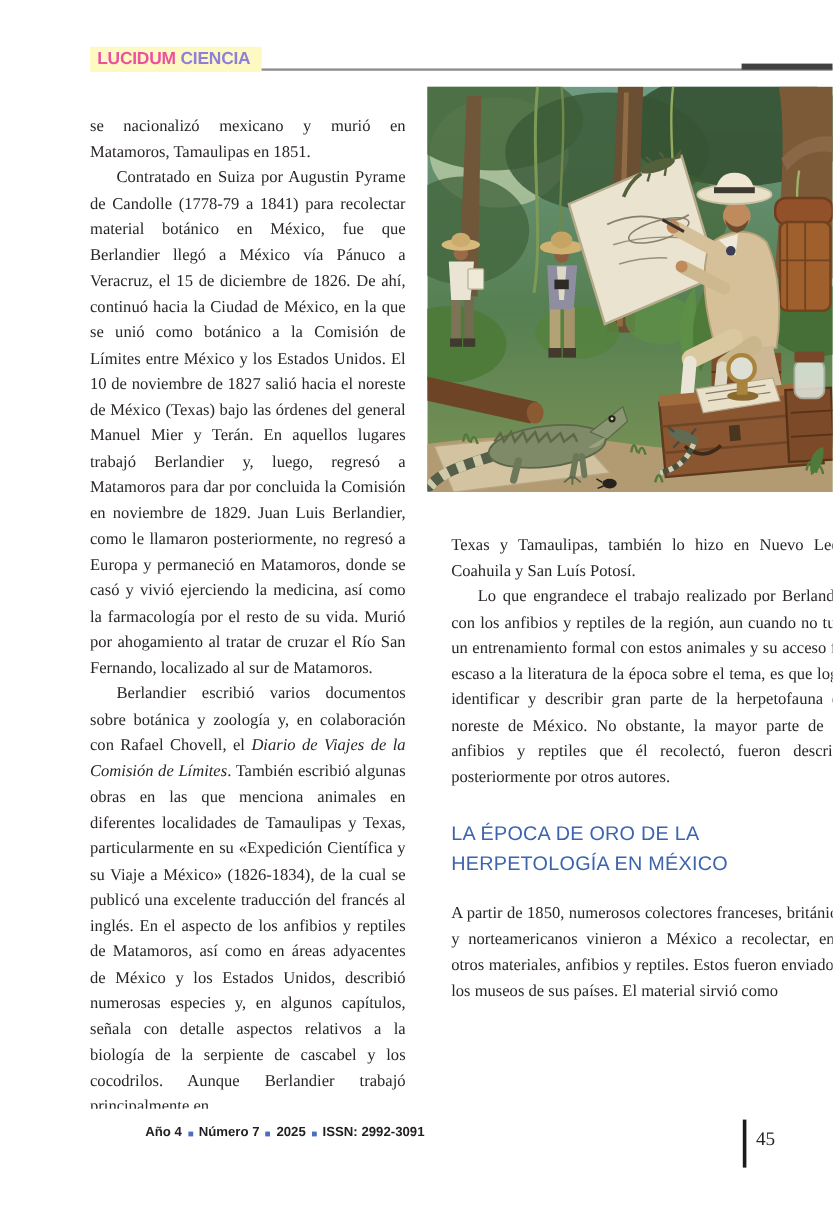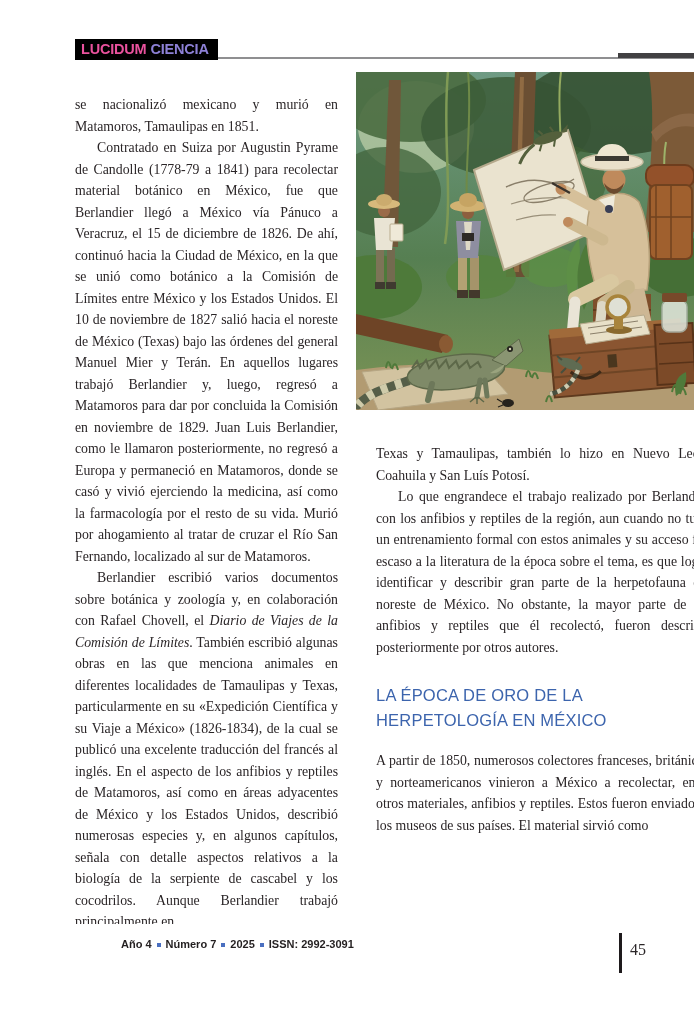--- a/index.html
+++ b/index.html
@@ -3,21 +3,21 @@
 <meta charset="utf-8">
 <style>
   html,body{margin:0;padding:0;background:#ffffff;}
   .page{
     position:relative;width:694px;height:1024px;background:#ffffff;
     overflow:hidden;font-family:"Liberation Serif", serif;color:#2a2527;
   }
   
   .brand-badge{
     position:absolute;left:75px;top:39px;height:21px;
-    background:#000000;display:flex;align-items:center;
+    background:#fef9c3;display:flex;align-items:center;
     padding:0 9px 0 6px;z-index:3;
   }
   .brand-badge span{
     font-family:"Liberation Sans", sans-serif;font-weight:bold;
     font-size:14.5px;letter-spacing:-0.2px;line-height:21px;
   }
   .brand-part1{color:#ea529e;}
   .brand-part2{color:#8d80d6;margin-left:4px;}
   .header-rule{
     position:absolute;left:75px;top:57px;width:619px;height:2px;

